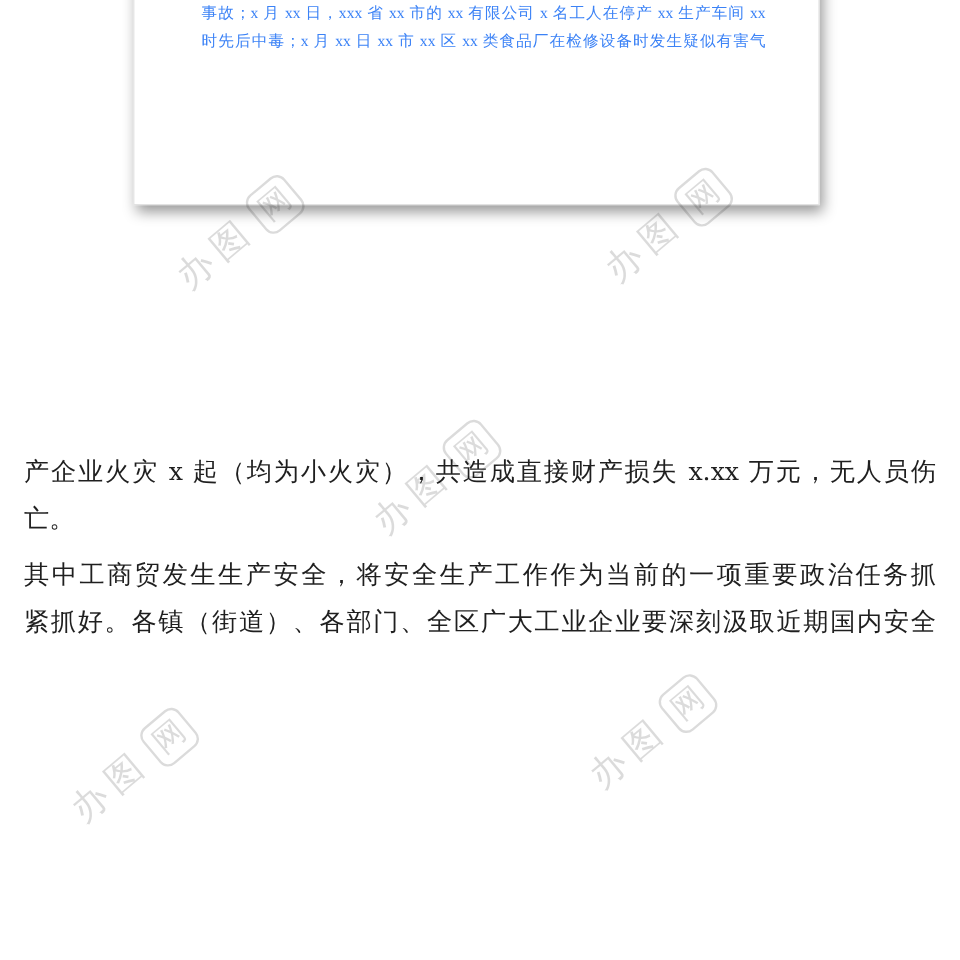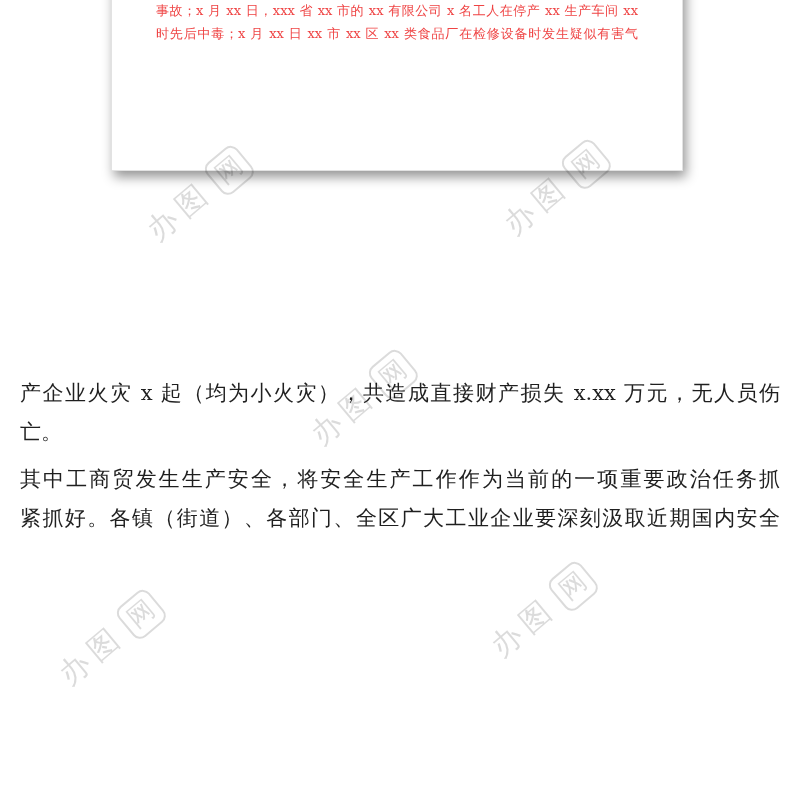--- a/index.html
+++ b/index.html
@@ -20,26 +20,27 @@
     top: -81px;
     width: 570px;
     height: 250px;
     background: #ffffff;
     border: 1px solid #e2e2e2;
     box-shadow: 3px 6px 11px rgba(0, 0, 0, 0.42);
     z-index: 1;
   }
   .page-inner {
     position: absolute;
-    left: 44px;
+    left: 56px;
     right: 44px;
     top: 79px;
     font-size: 13px;
     line-height: 23px;
-    color: #ef4444;
+    color: #3b82f6;
+    font-family: Liberation Serif, serif;
   }
   .preview-line {
     text-align: justify;
     text-align-last: justify;
   }
 
   
   .body-text {
     position: absolute;
     left: 20px;

